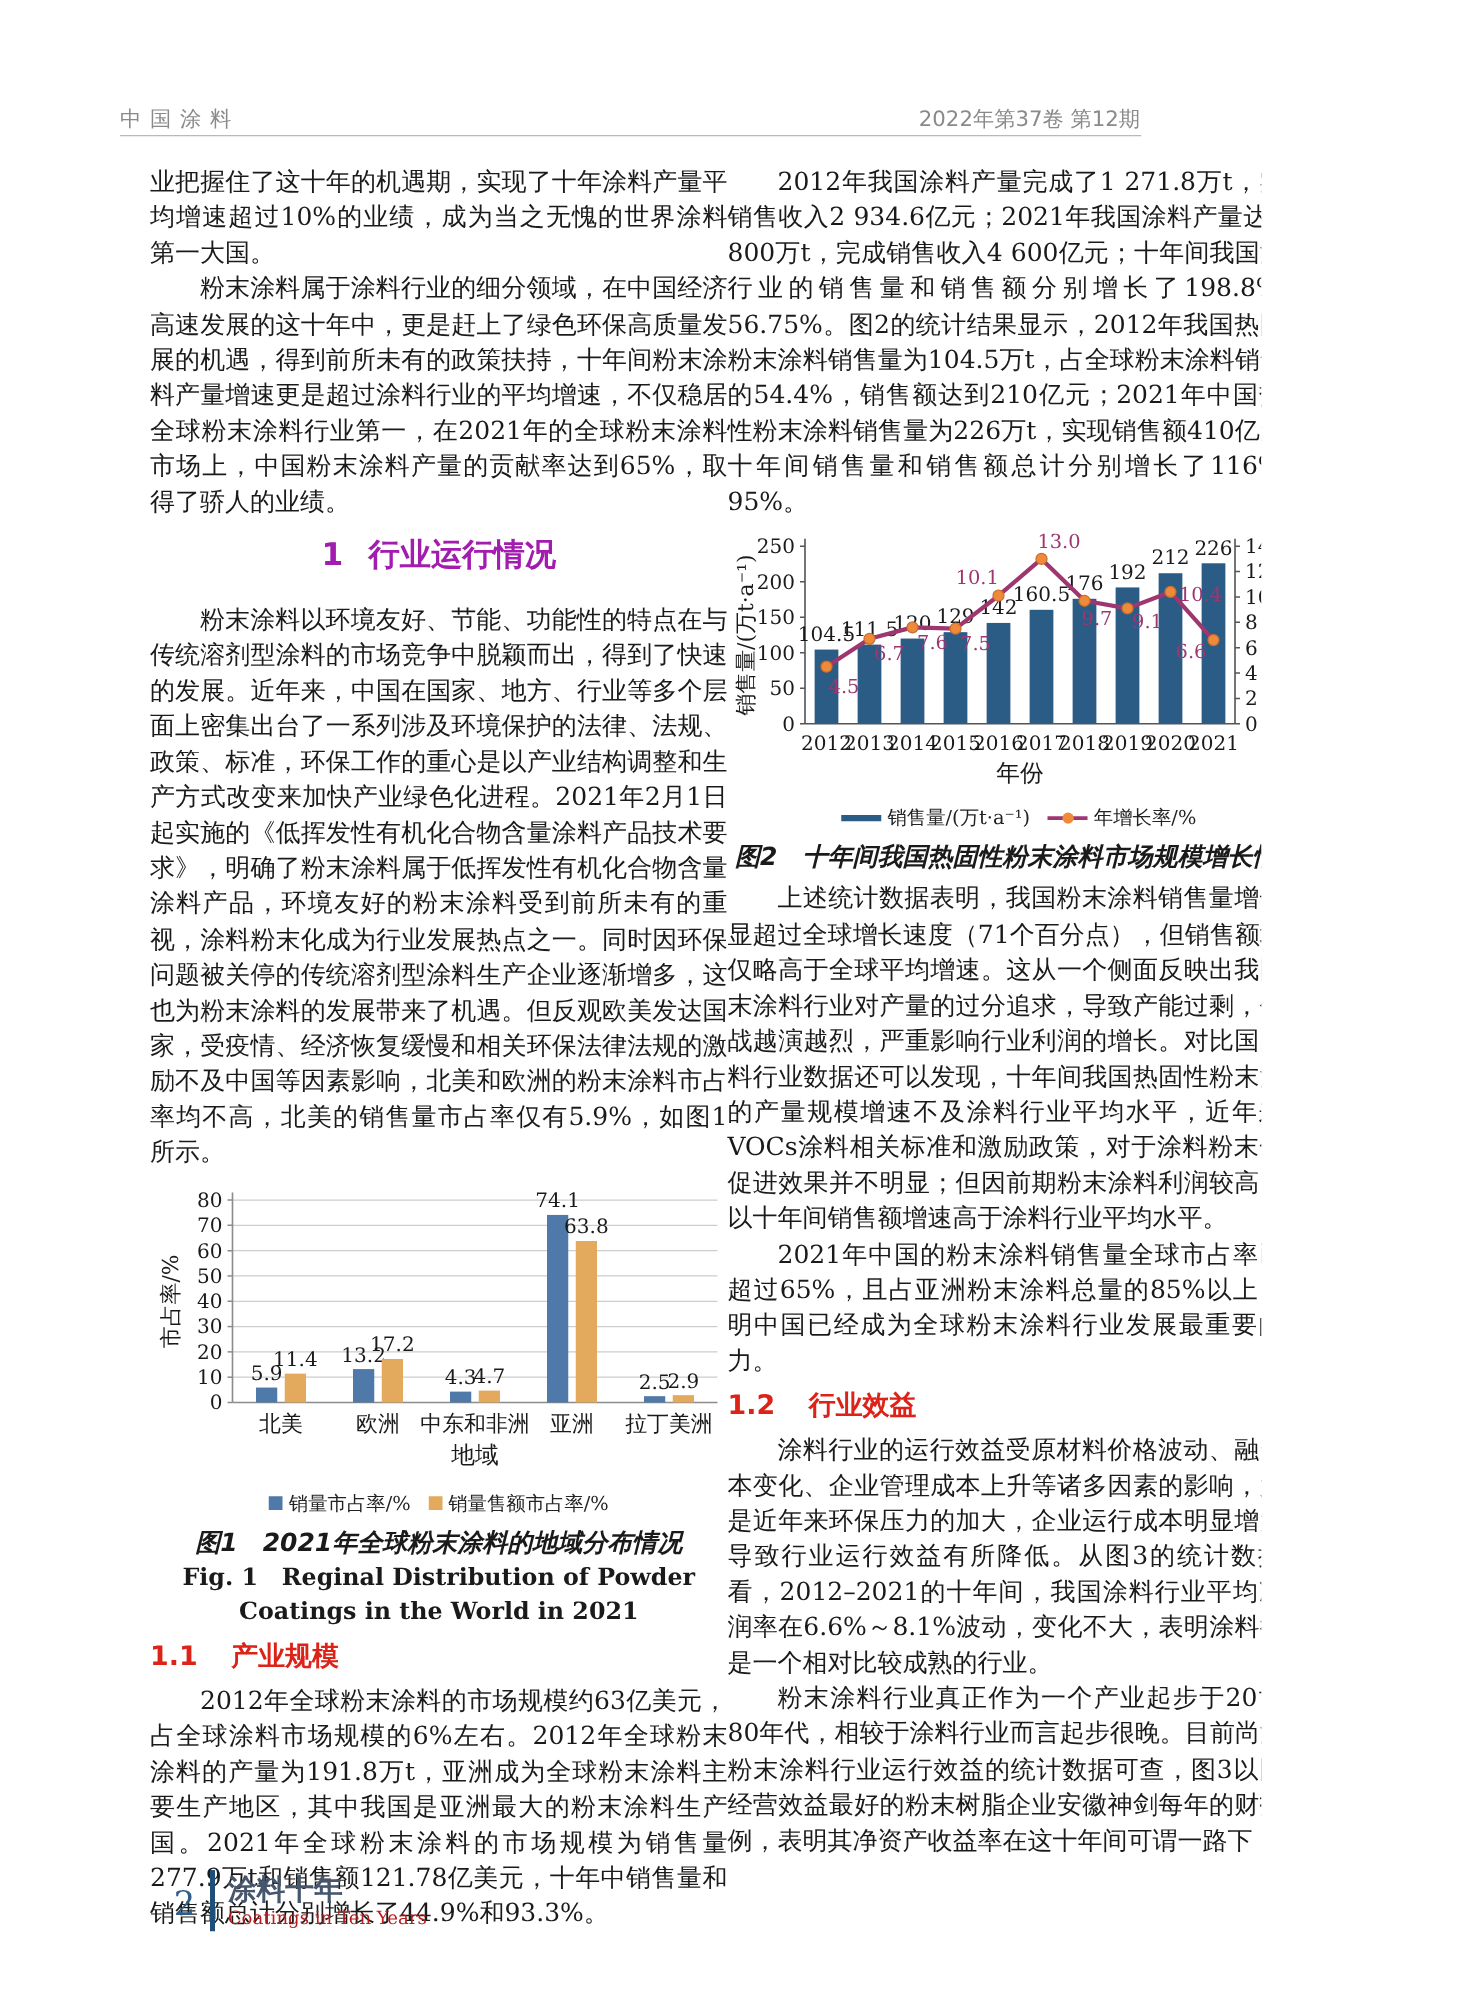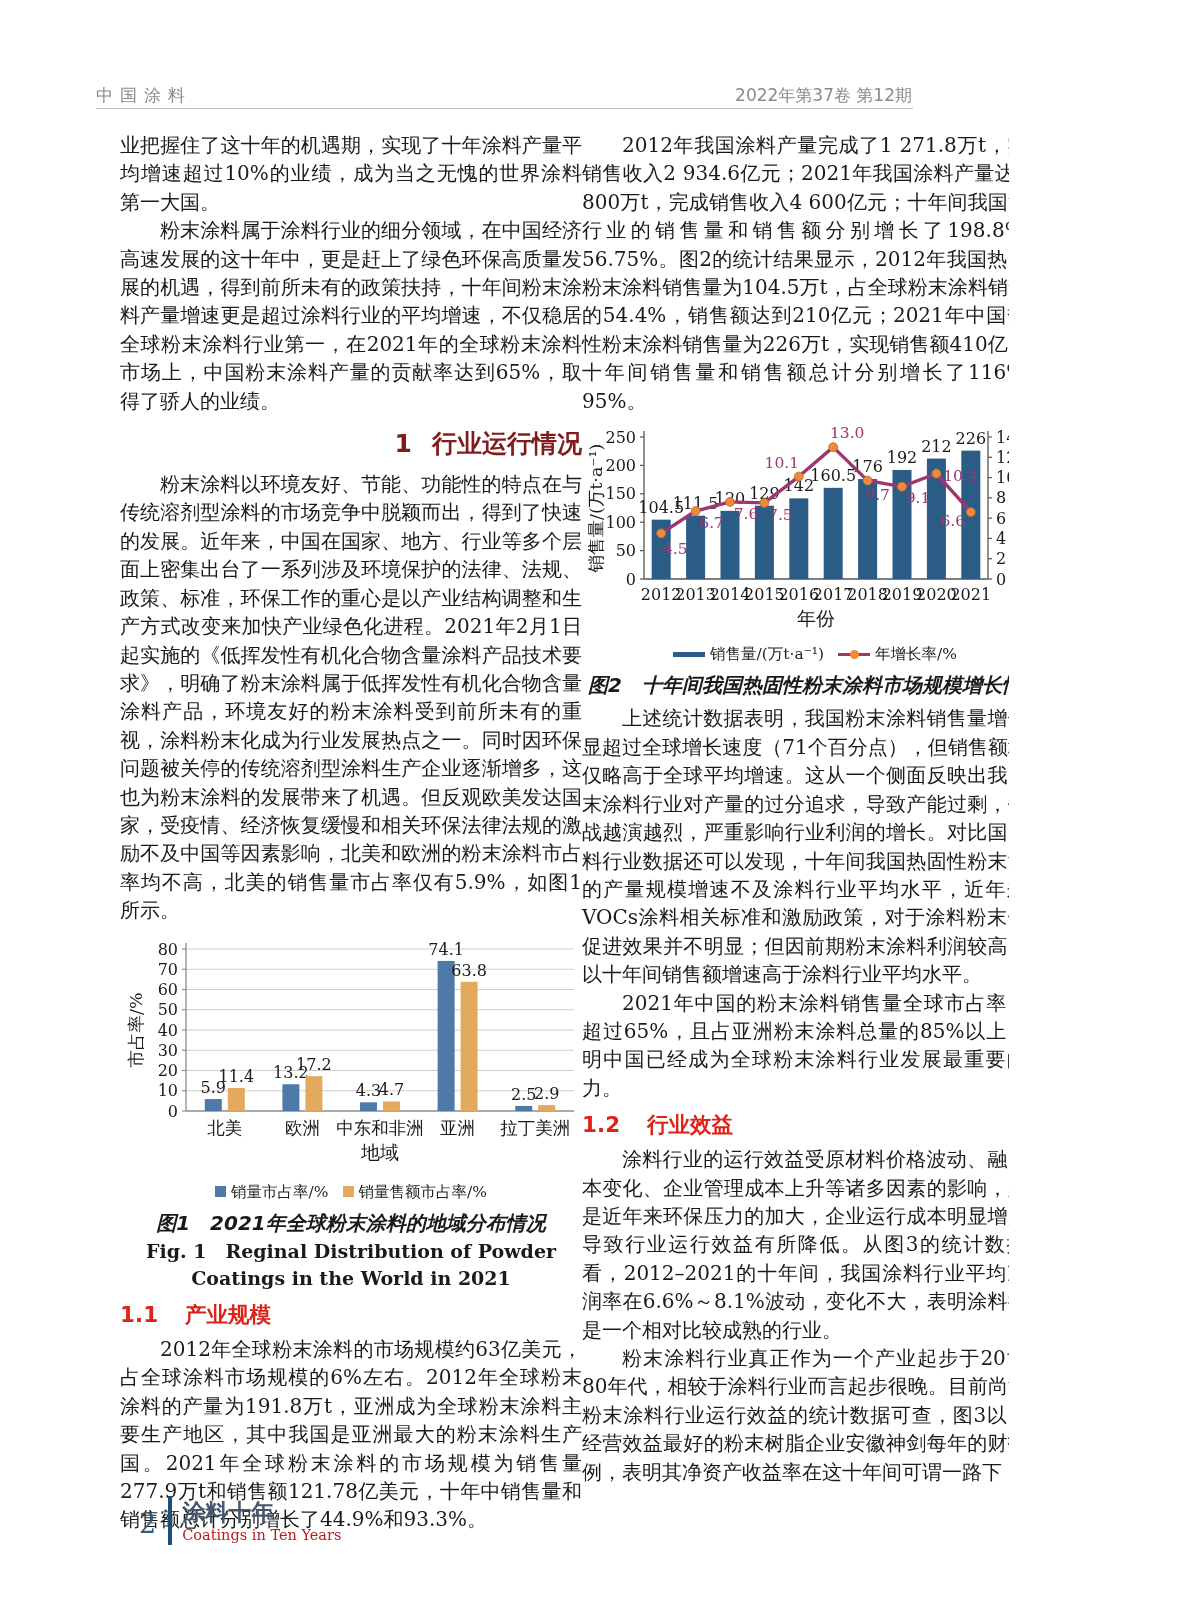--- a/index.html
+++ b/index.html
@@ -15,21 +15,21 @@
   .hdr-left{position:absolute;left:96px;top:84px;font-size:17px;color:#8a8a8a;letter-spacing:7px;font-family:"DejaVu Sans","Liberation Sans",sans-serif;}
   .hdr-right{position:absolute;right:97px;top:84px;font-size:17px;color:#8a8a8a;font-family:"DejaVu Sans","Liberation Sans",sans-serif;}
   .hdr-rule{position:absolute;left:96px;right:96px;top:108px;border-top:1.6px solid #b9b9b9;}
   
   .col{position:absolute;top:131px;width:462px;font-size:20px;line-height:28.4px;text-align:justify;}
   .col-left{left:120px;}
   .col-right{left:582px;width:466px;}
   p.body{margin:0;}
   p.ind{text-indent:2em;}
   
-  .sec1{margin:13px 0 10px 0;color:#7f1d1d;font-family:"DejaVu Sans","Liberation Sans",sans-serif;font-weight:bold;font-size:25px;line-height:32px;text-align:right;}
+  .sec1{margin:13px 0 21px 0;color:#a21caf;font-family:"DejaVu Sans","Liberation Sans",sans-serif;font-weight:bold;font-size:25px;line-height:32px;text-align:center;}
   .sec2{margin:9px 0 6px 0;color:#dd2318;font-family:"DejaVu Sans","Liberation Sans",sans-serif;font-weight:bold;font-size:21.5px;line-height:28px;text-align:left;}
   .sec-num{margin-right:20px;}
   .sec2 .sec-num{margin-right:27px;}
   
   .figblock{margin:8px 0 4px 0;}
   .legend-row{display:flex;justify-content:center;align-items:center;gap:14px;margin:2px 0 6px 0;font-size:15.5px;line-height:20px;color:#222;}
   .legend-item{display:flex;align-items:center;gap:5px;}
   .sw{width:11px;height:11px;display:inline-block;}
   .lsw{width:32px;height:5px;display:inline-block;}
   .lsw2{width:32px;height:3.6px;display:inline-block;position:relative;}

